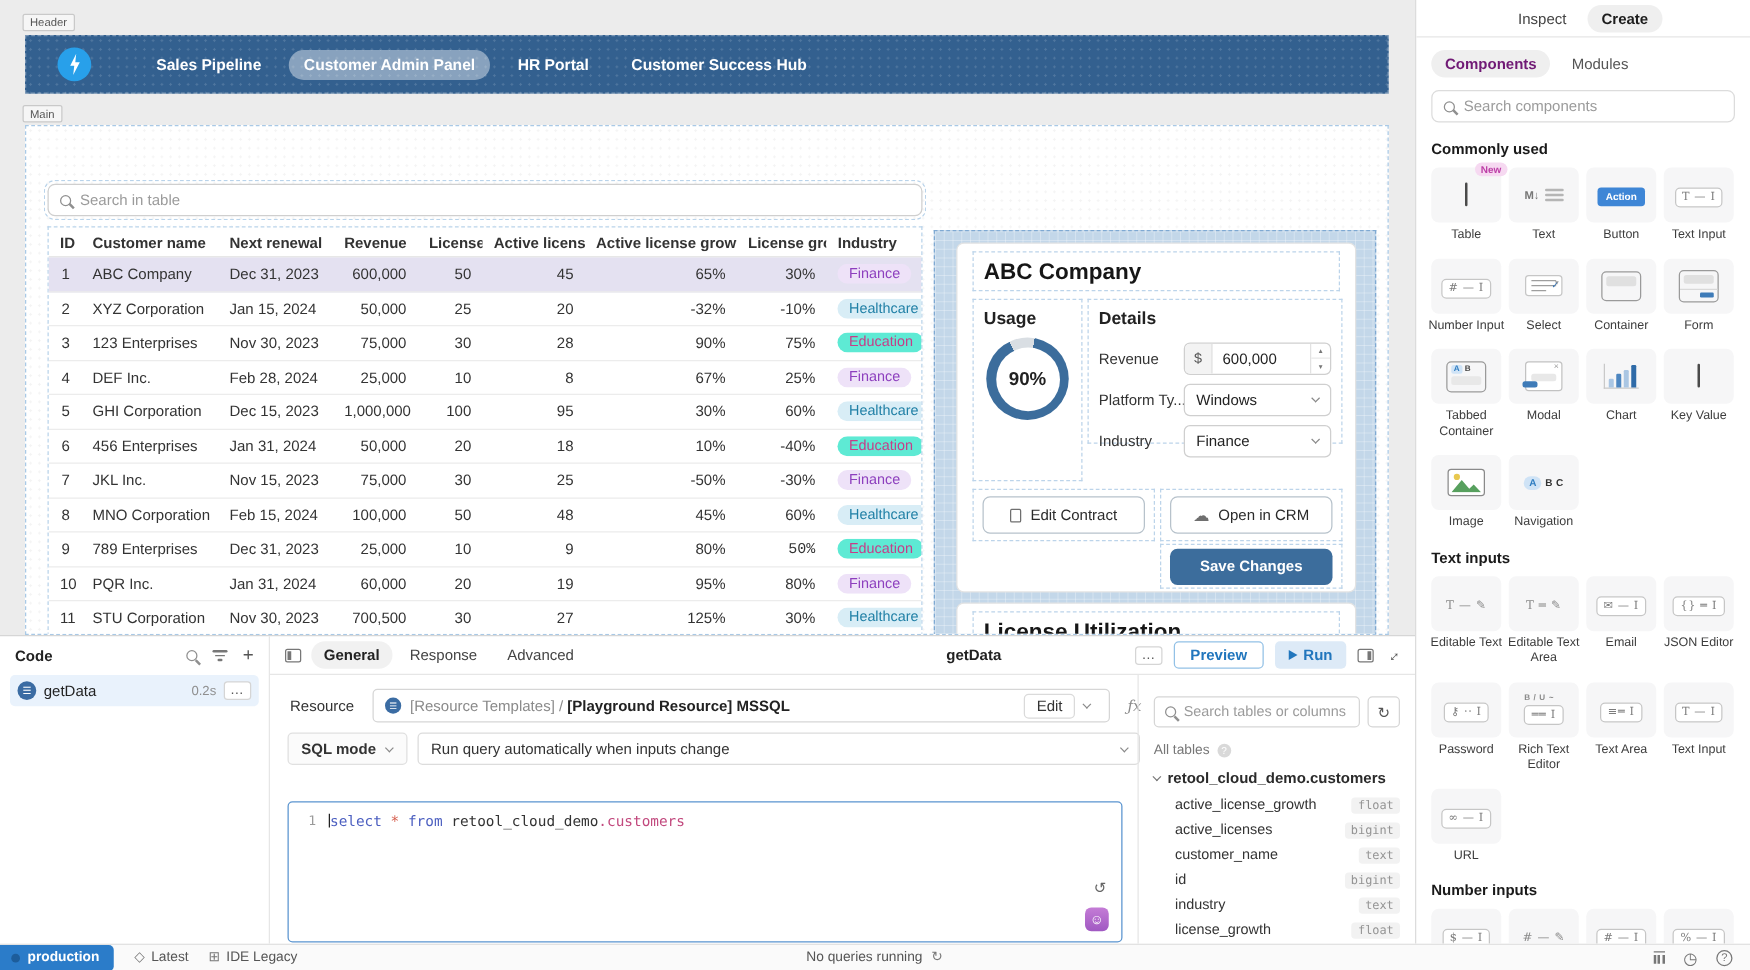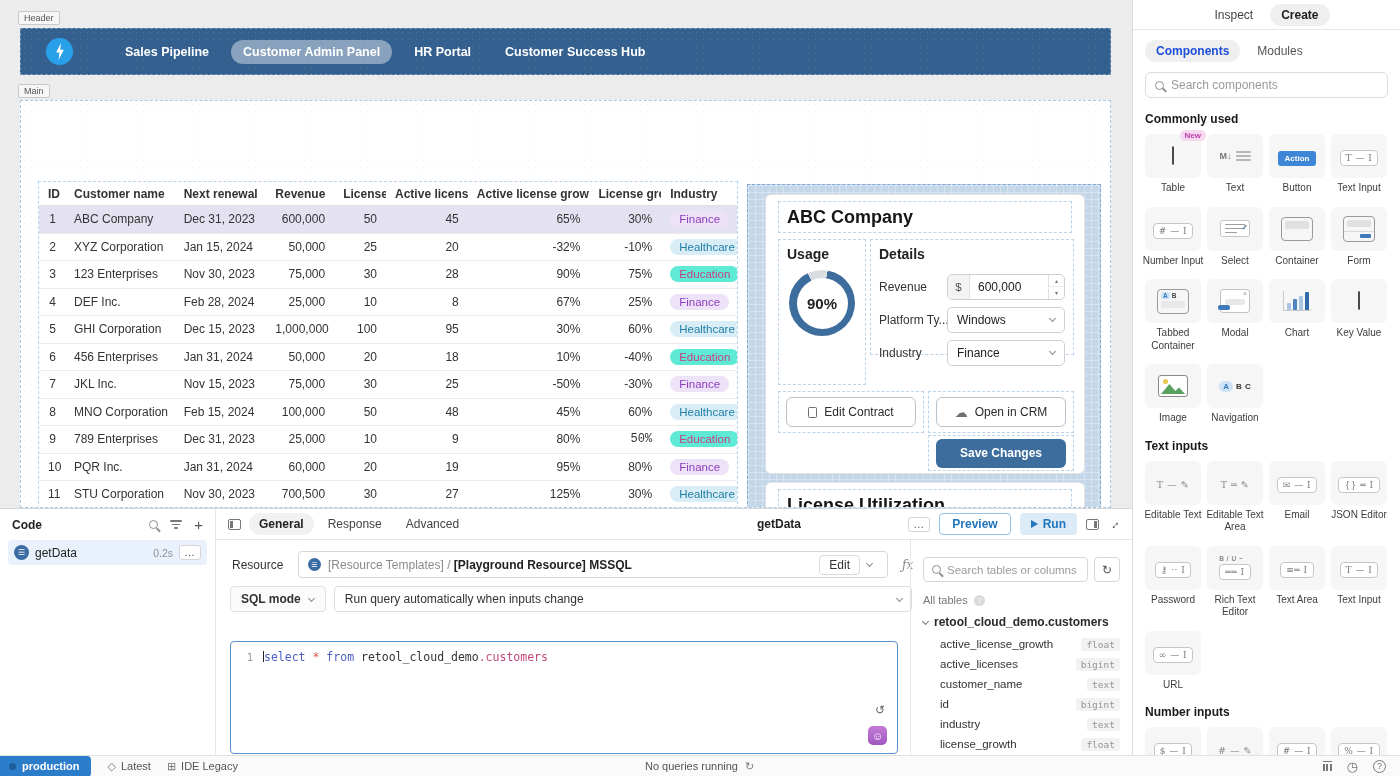--- a/index.html
+++ b/index.html
@@ -202,21 +202,21 @@
   
   .right-panel { position:absolute; left:1132px; top:0; width:268px; height:755px; background:#fff;
     border-left:1px solid #dcdcdc; overflow:hidden; }
   .rp-header { height:30px; border-bottom:1px solid #e6e6e6; display:flex; align-items:center;
     justify-content:center; gap:6px; }
   .rp-tab { font-size:12px; color:#444; padding:4px 11px; border-radius:14px; }
   .rp-tab.active { background:#efefef; font-weight:700; color:#1d1d1d; }
   .rp-body { padding:10px 12px 0; }
   .subtabs { display:flex; align-items:center; gap:6px; }
   .subtab { font-size:12px; color:#555; padding:4px 11px; border-radius:14px; }
-  .subtab.active { background:#efefef; font-weight:700; color:#1d4ed8; }
+  .subtab.active { background:#efefef; font-weight:700; color:#701a75; }
   .cmp-search { margin-top:10px; height:26px; border:1px solid #dcdcdc; border-radius:6px;
     display:flex; align-items:center; gap:7px; padding:0 9px; }
   .section-title { font-size:12px; font-weight:700; color:#1a1a1a; margin:14px 0 8px; }
   .cmp-grid { display:flex; flex-wrap:wrap; gap:12px 6px; }
   .cmp-item { width:56px; }
   .cmp-tile { position:relative; width:56px; height:44px; background:#f6f6f7; border-radius:6px;
     display:flex; align-items:center; justify-content:center; }
   .cmp-label { width:62px; margin:4px 0 0 -3px; font-size:10px; color:#3d3d3d; text-align:center;
     line-height:1.25; }
   .cmp-box { background:#fff; border:1px solid #c6c6c6; border-radius:4px; padding:2px 5px;
@@ -317,20 +317,24 @@
         <div class="nav-item active">Customer Admin Panel</div>
         <div class="nav-item">HR Portal</div>
         <div class="nav-item">Customer Success Hub</div>
       </div>
   </div>
 
   <div class="tag main-tag">Main</div>
 
   <div class="canvas">
 
+    <div class="table-search">
+      <span class="mag"></span>
+      <span class="placeholder">Search in table</span>
+    </div>
 
     <div class="data-table" id="customers-table">
         <div class="t-row t-head">
           <div class="t-cell r" style="width: 26px;">ID</div>
           <div class="t-cell" style="width: 110px;">Customer name</div>
           <div class="t-cell" style="width: 92px;">Next renewal</div>
           <div class="t-cell r" style="width: 68px;">Revenue</div>
           <div class="t-cell r" style="width: 52px;">Licenses</div>
           <div class="t-cell r" style="width: 82px;">Active licenses</div>
           <div class="t-cell r" style="width: 122px;">Active license growth</div>

